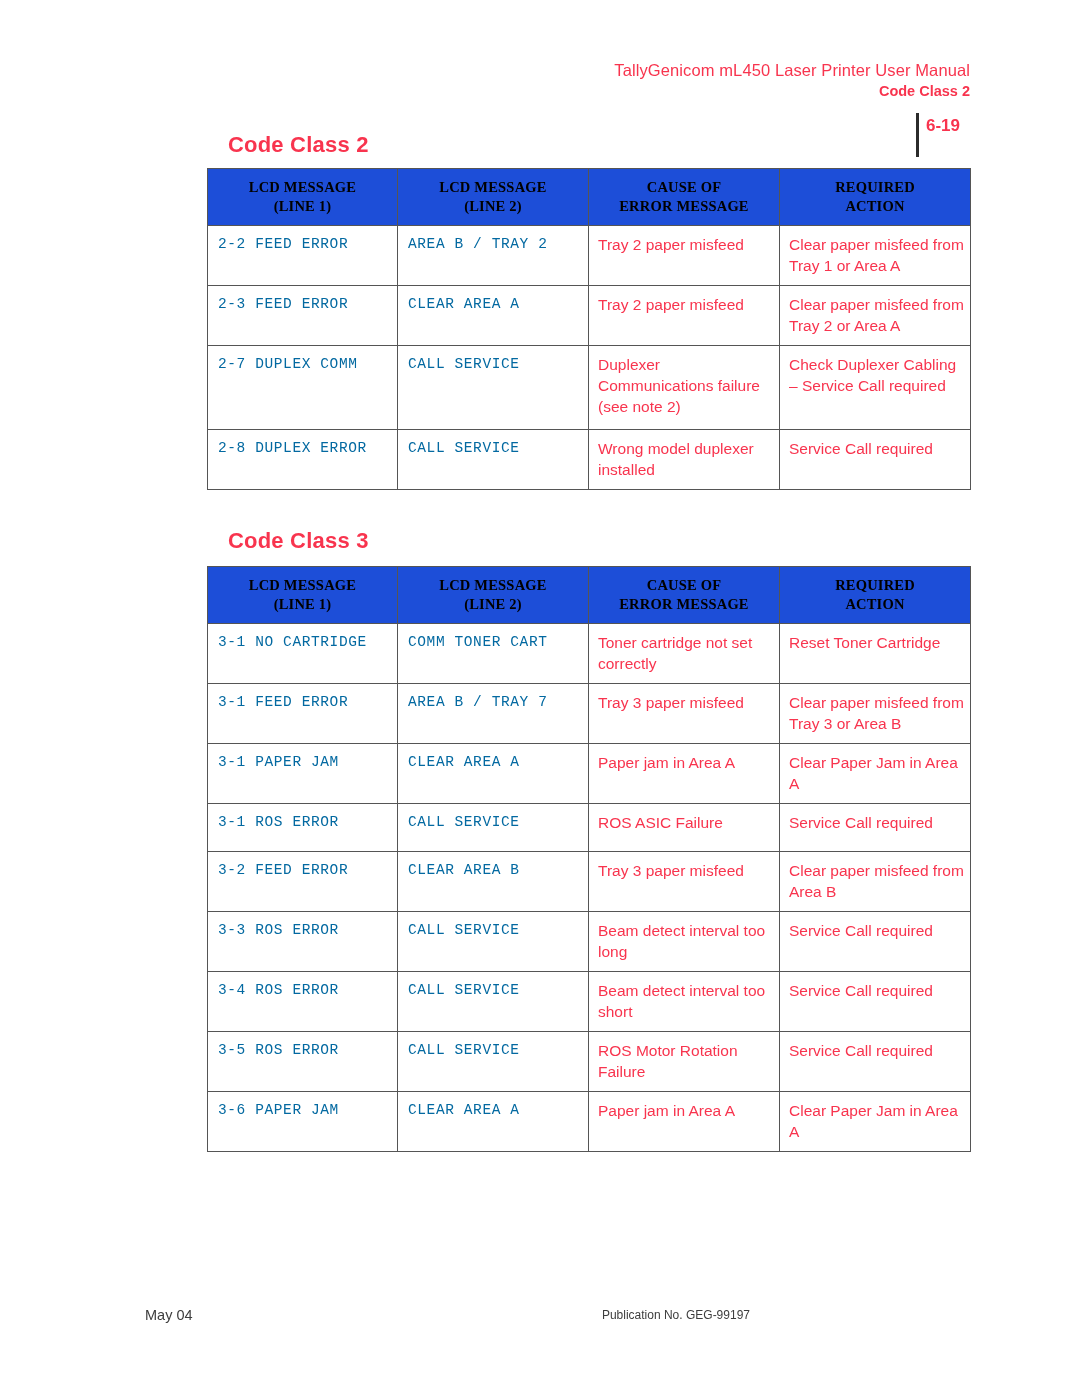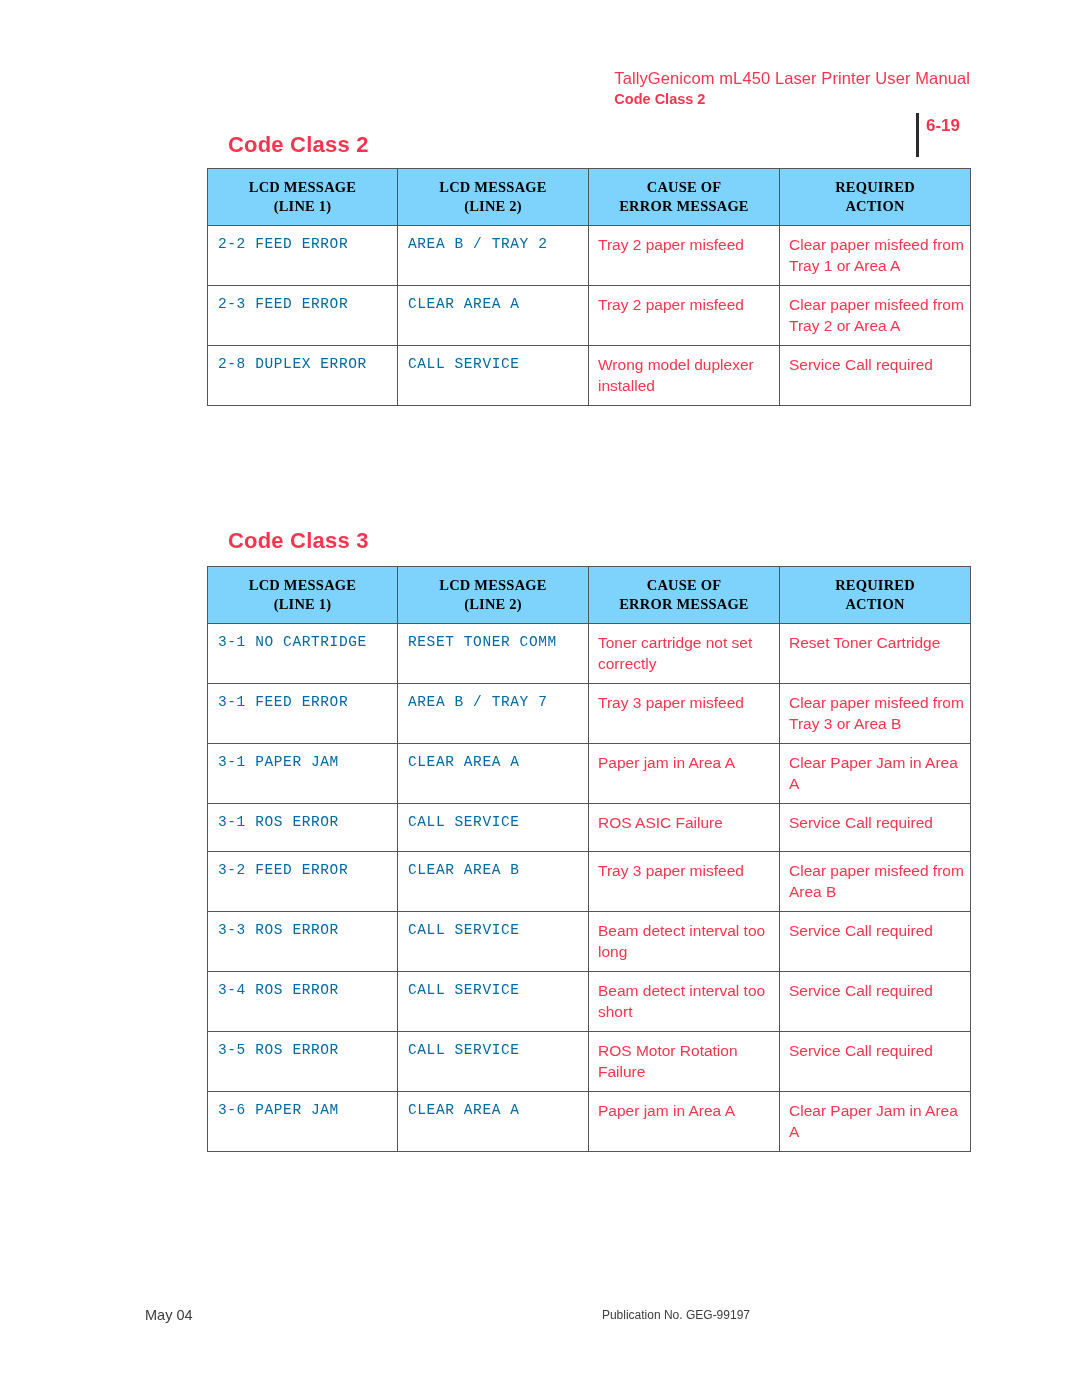--- a/index.html
+++ b/index.html
@@ -27,24 +27,24 @@
   .page-header {
     position: absolute;
     top: 56px;
     left: 0;
     width: 1080px;
     height: 50px;
   }
   .hdr-inner {
     position: absolute;
     right: 110px;
-    top: 12px;
+    top: 4px;
     display: flex;
     flex-direction: column;
-    align-items: flex-start;
+    align-items: flex-end;
   }
   .hdr-title {
     color: #f8344e;
     font-size: 16.5px;
     font-weight: 400;
     letter-spacing: 0.1px;
     line-height: 20px;
     white-space: nowrap;
     font-stretch: condensed;
   }
@@ -106,21 +106,21 @@
   .code-table col.c4 { width: 191px; }
 
   .code-table th,
   .code-table td {
     border: 1px solid #555555;
     vertical-align: top;
     padding: 0;
   }
 
   .code-table thead th {
-    background: #7dd3fc;
+    background: #1d4ed8;
     text-align: center;
     font-family: "Liberation Serif", serif;
     font-weight: bold;
     font-size: 14.5px;
     color: #000000;
     line-height: 19px;
     padding: 9px 4px 9px 4px;
     letter-spacing: 0.2px;
   }
   .code-table thead th .hl2 { display: block; }
@@ -226,20 +226,26 @@
         <td class="mono">AREA B / TRAY 2</td>
         <td class="red">Tray 2 paper misfeed</td>
         <td class="red">Clear paper misfeed from Tray 1 or Area A</td>
       </tr>
       <tr>
         <td class="mono">2-3 FEED ERROR</td>
         <td class="mono">CLEAR AREA A</td>
         <td class="red">Tray 2 paper misfeed</td>
         <td class="red">Clear paper misfeed from Tray 2 or Area A</td>
       </tr>
+      <tr style="height:84px">
+        <td class="mono">2-7 DUPLEX COMM</td>
+        <td class="mono">CALL SERVICE</td>
+        <td class="red">Duplexer Communications failure (see note 2)</td>
+        <td class="red">Check Duplexer Cabling – Service Call required</td>
+      </tr>
       <tr>
         <td class="mono">2-8 DUPLEX ERROR</td>
         <td class="mono">CALL SERVICE</td>
         <td class="red">Wrong model duplexer installed</td>
         <td class="red">Service Call required</td>
       </tr>
     </tbody>
   </table>
 
   <div class="section-heading" id="heading-cc3">Code Class 3</div>
@@ -267,21 +273,21 @@
         </th>
         <th>
           <span>REQUIRED</span>
           <span class="hl2">ACTION</span>
         </th>
       </tr>
     </thead>
     <tbody>
       <tr>
         <td class="mono">3-1 NO CARTRIDGE</td>
-        <td class="mono">RESET TONER COMM</td>
+        <td class="mono">COMM TONER CART</td>
         <td class="red">Toner cartridge not set correctly</td>
         <td class="red">Reset Toner Cartridge</td>
       </tr>
       <tr>
         <td class="mono">3-1 FEED ERROR</td>
         <td class="mono">AREA B / TRAY 7</td>
         <td class="red">Tray 3 paper misfeed</td>
         <td class="red">Clear paper misfeed from Tray 3 or Area B</td>
       </tr>
       <tr>

